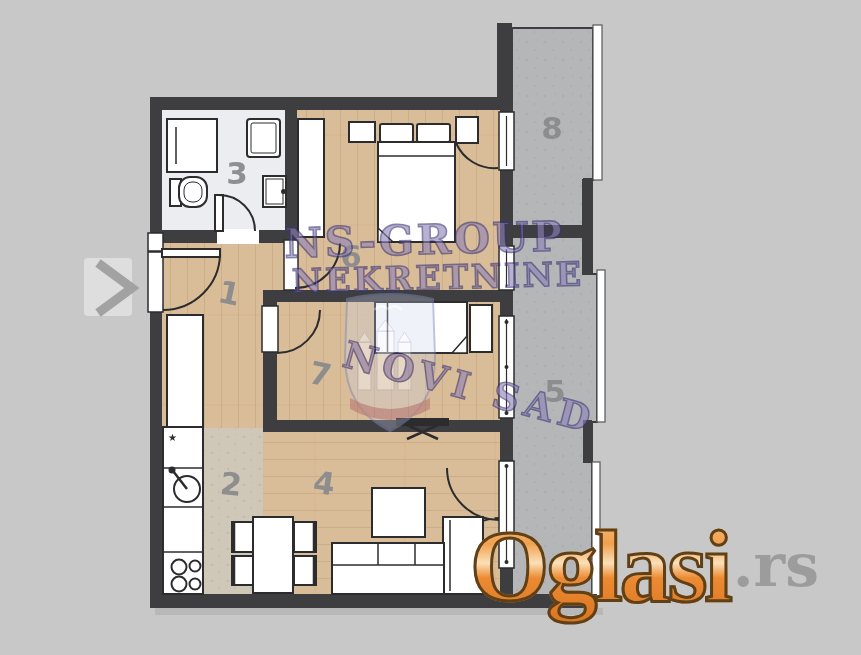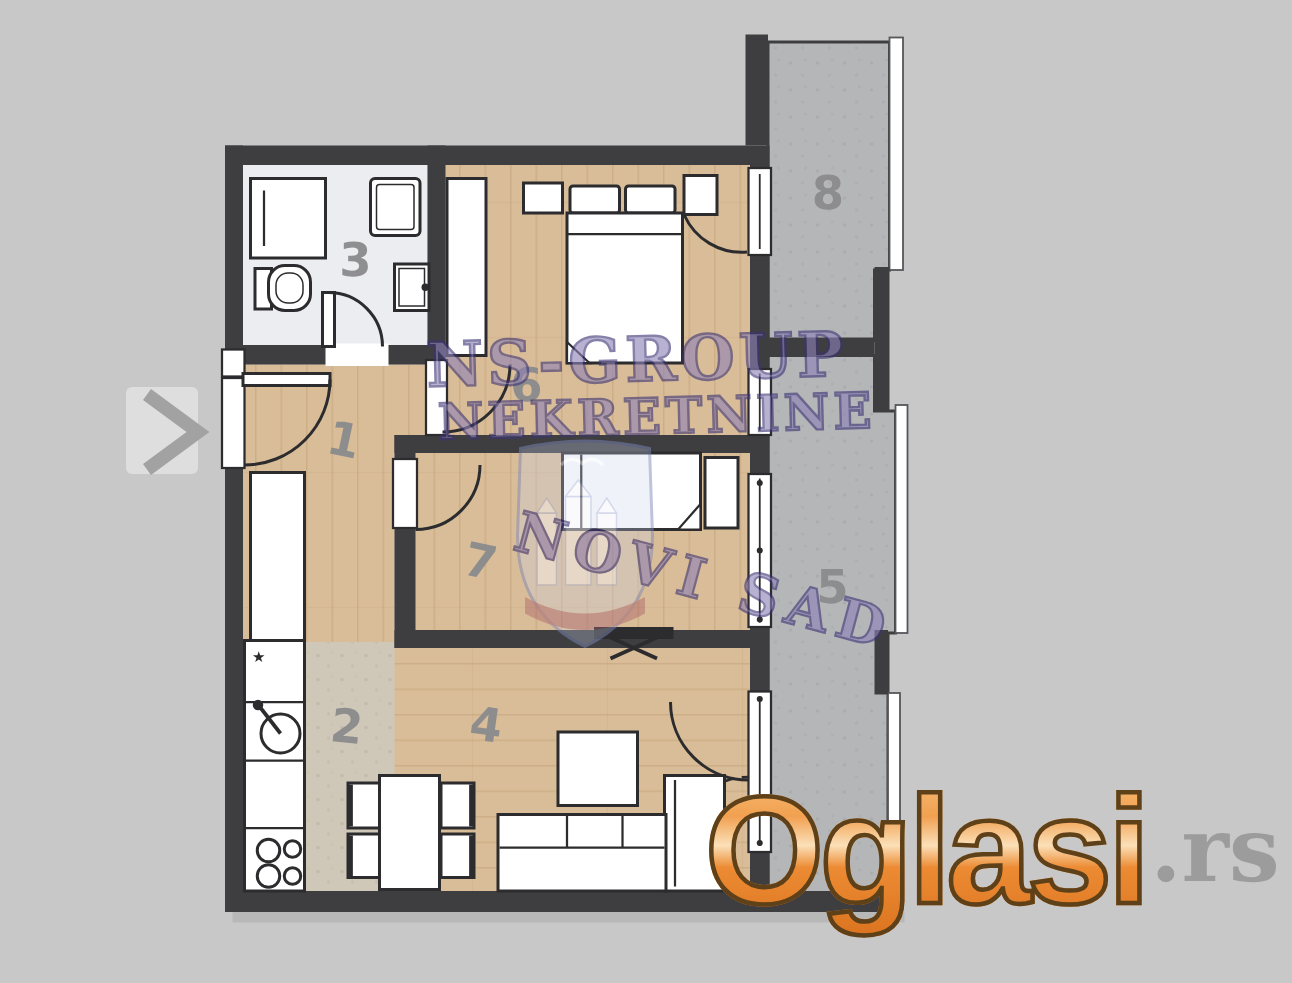--- a/index.html
+++ b/index.html
@@ -13,21 +13,21 @@
   .wm-text  { font-family:"DejaVu Serif", serif; font-weight:bold;
               fill:#8e81b6; stroke:#3c3575; stroke-width:1.6px;
               text-anchor:middle; letter-spacing:3px; }
   .wm-stamp-text { font-family:"DejaVu Serif", serif; font-weight:bold;
               fill:#8e81b6; stroke:#3c3575; stroke-width:1.5px;
               letter-spacing:6px; font-size:37px; }
   .fridge-star { font-size:10px; fill:#2c2c2e; font-family:"DejaVu Sans", sans-serif; }
 
   .logo { position:absolute; left:470px; top:516px; white-space:nowrap;
           line-height:1; z-index:5; }
-  .logo-brand { font-family:Liberation Sans, sans-serif; font-weight:700;
+  .logo-brand { font-family:Liberation Serif, serif; font-weight:700;
           font-size:102px; letter-spacing:-3px;
           background:linear-gradient(180deg,#f8c480 0%,#f1a050 30%,#fbe0b8 47%,#ec8b33 60%,#db7420 100%);
           -webkit-background-clip:text; background-clip:text; color:transparent;
           -webkit-text-stroke:3px #5e4019; }
   .logo-tld { font-family:"DejaVu Serif", serif; font-weight:700;
           font-size:60px; color:#9c9c9c; position:relative; top:-15px; margin-left:3px; }
 </style>
 </head>
 <body>
 

